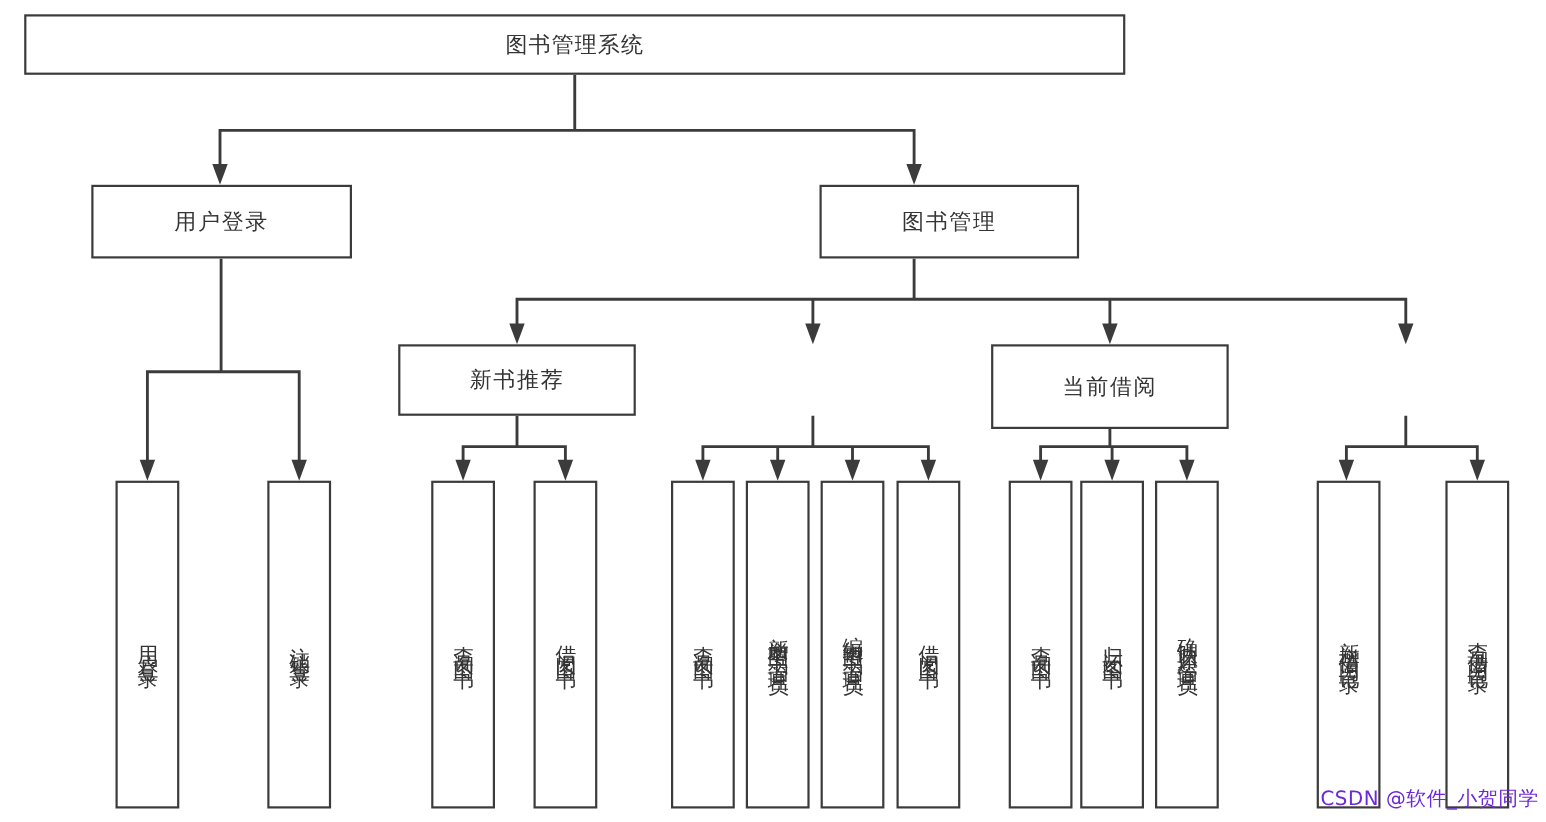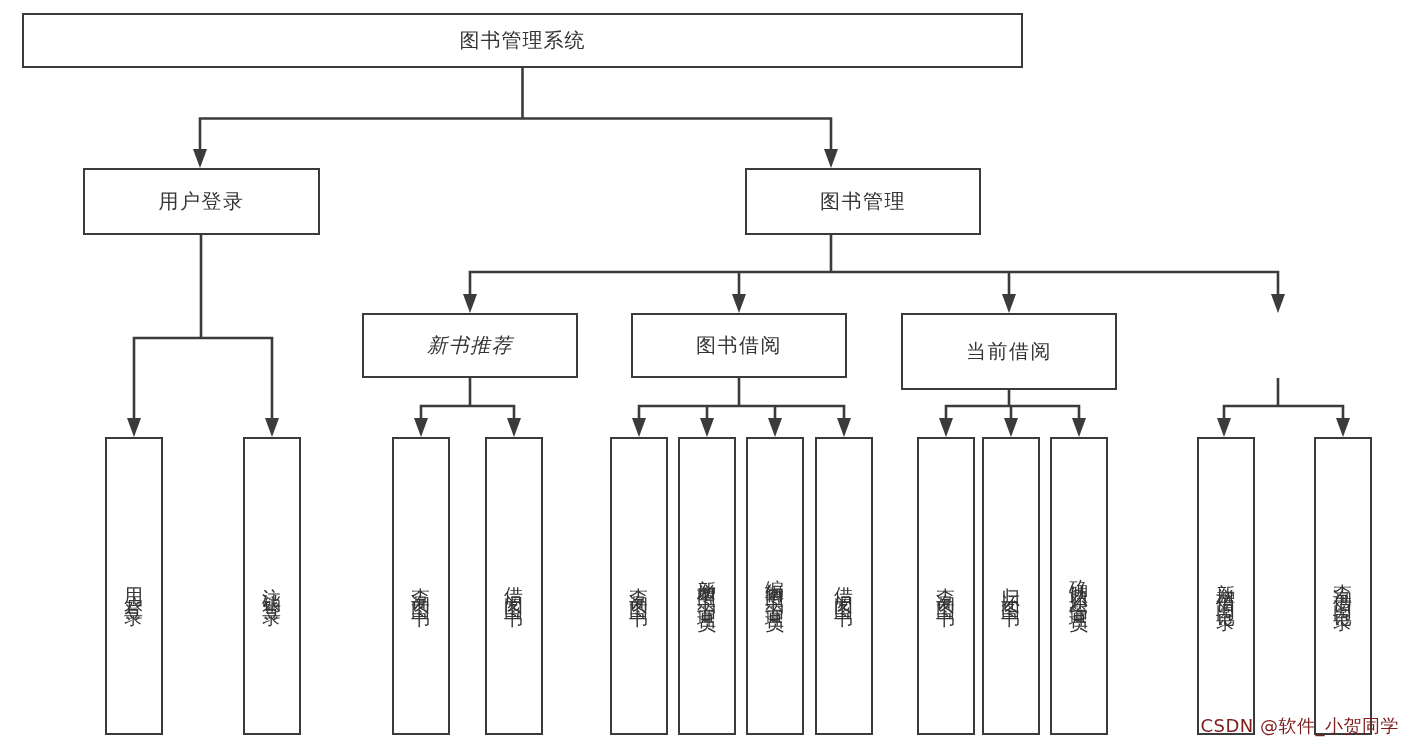--- a/index.html
+++ b/index.html
@@ -46,21 +46,21 @@
     font-size: 19px;
     letter-spacing: 7px;
     line-height: 1;
   }
   .watermark {
     position: absolute;
     top: 714px;
     right: 6px;
     font-size: 18px;
     letter-spacing: 0.5px;
-    color: #7f1d1d;
+    color: #6d28d9;
     white-space: nowrap;
     z-index: 5;
   }
 </style>
 </head>
 <body>
 
 <div class="stage">
 
   <svg class="connectors" viewBox="0 0 1405 747" xmlns="http://www.w3.org/2000/svg">
@@ -117,25 +117,22 @@
     <span class="root-label">图书管理系统</span>
   </div>
 
   <div class="box" style="left:83px; top:168px; width:237px; height:67px;">
     <span class="h-label">用户登录</span>
   </div>
   <div class="box" style="left:713px; top:168px; width:236px; height:67px;margin-left:32px;">
     <span class="h-label">图书管理</span>
   </div>
 
-  <div class="box" style="left:362px; top:313px; width:216px; height:65px;font-style:italic;">
+  <div class="box" style="left:362px; top:313px; width:216px; height:65px;">
     <span class="h-label">新书推荐</span>
-  </div>
-  <div class="box" style="left:631px; top:313px; width:216px; height:65px;">
-    <span class="h-label">图书借阅</span>
   </div>
   <div class="box" style="left:901px; top:313px; width:216px; height:77px;">
     <span class="h-label">当前借阅</span>
   </div>
 
   <div class="box v-box" style="left:105px; top:437px; width:58px; height:298px;">
     <span class="v-label">用户登录</span>
   </div>
   <div class="box v-box" style="left:243px; top:437px; width:58px; height:298px;">
     <span class="v-label">注销登录</span>

